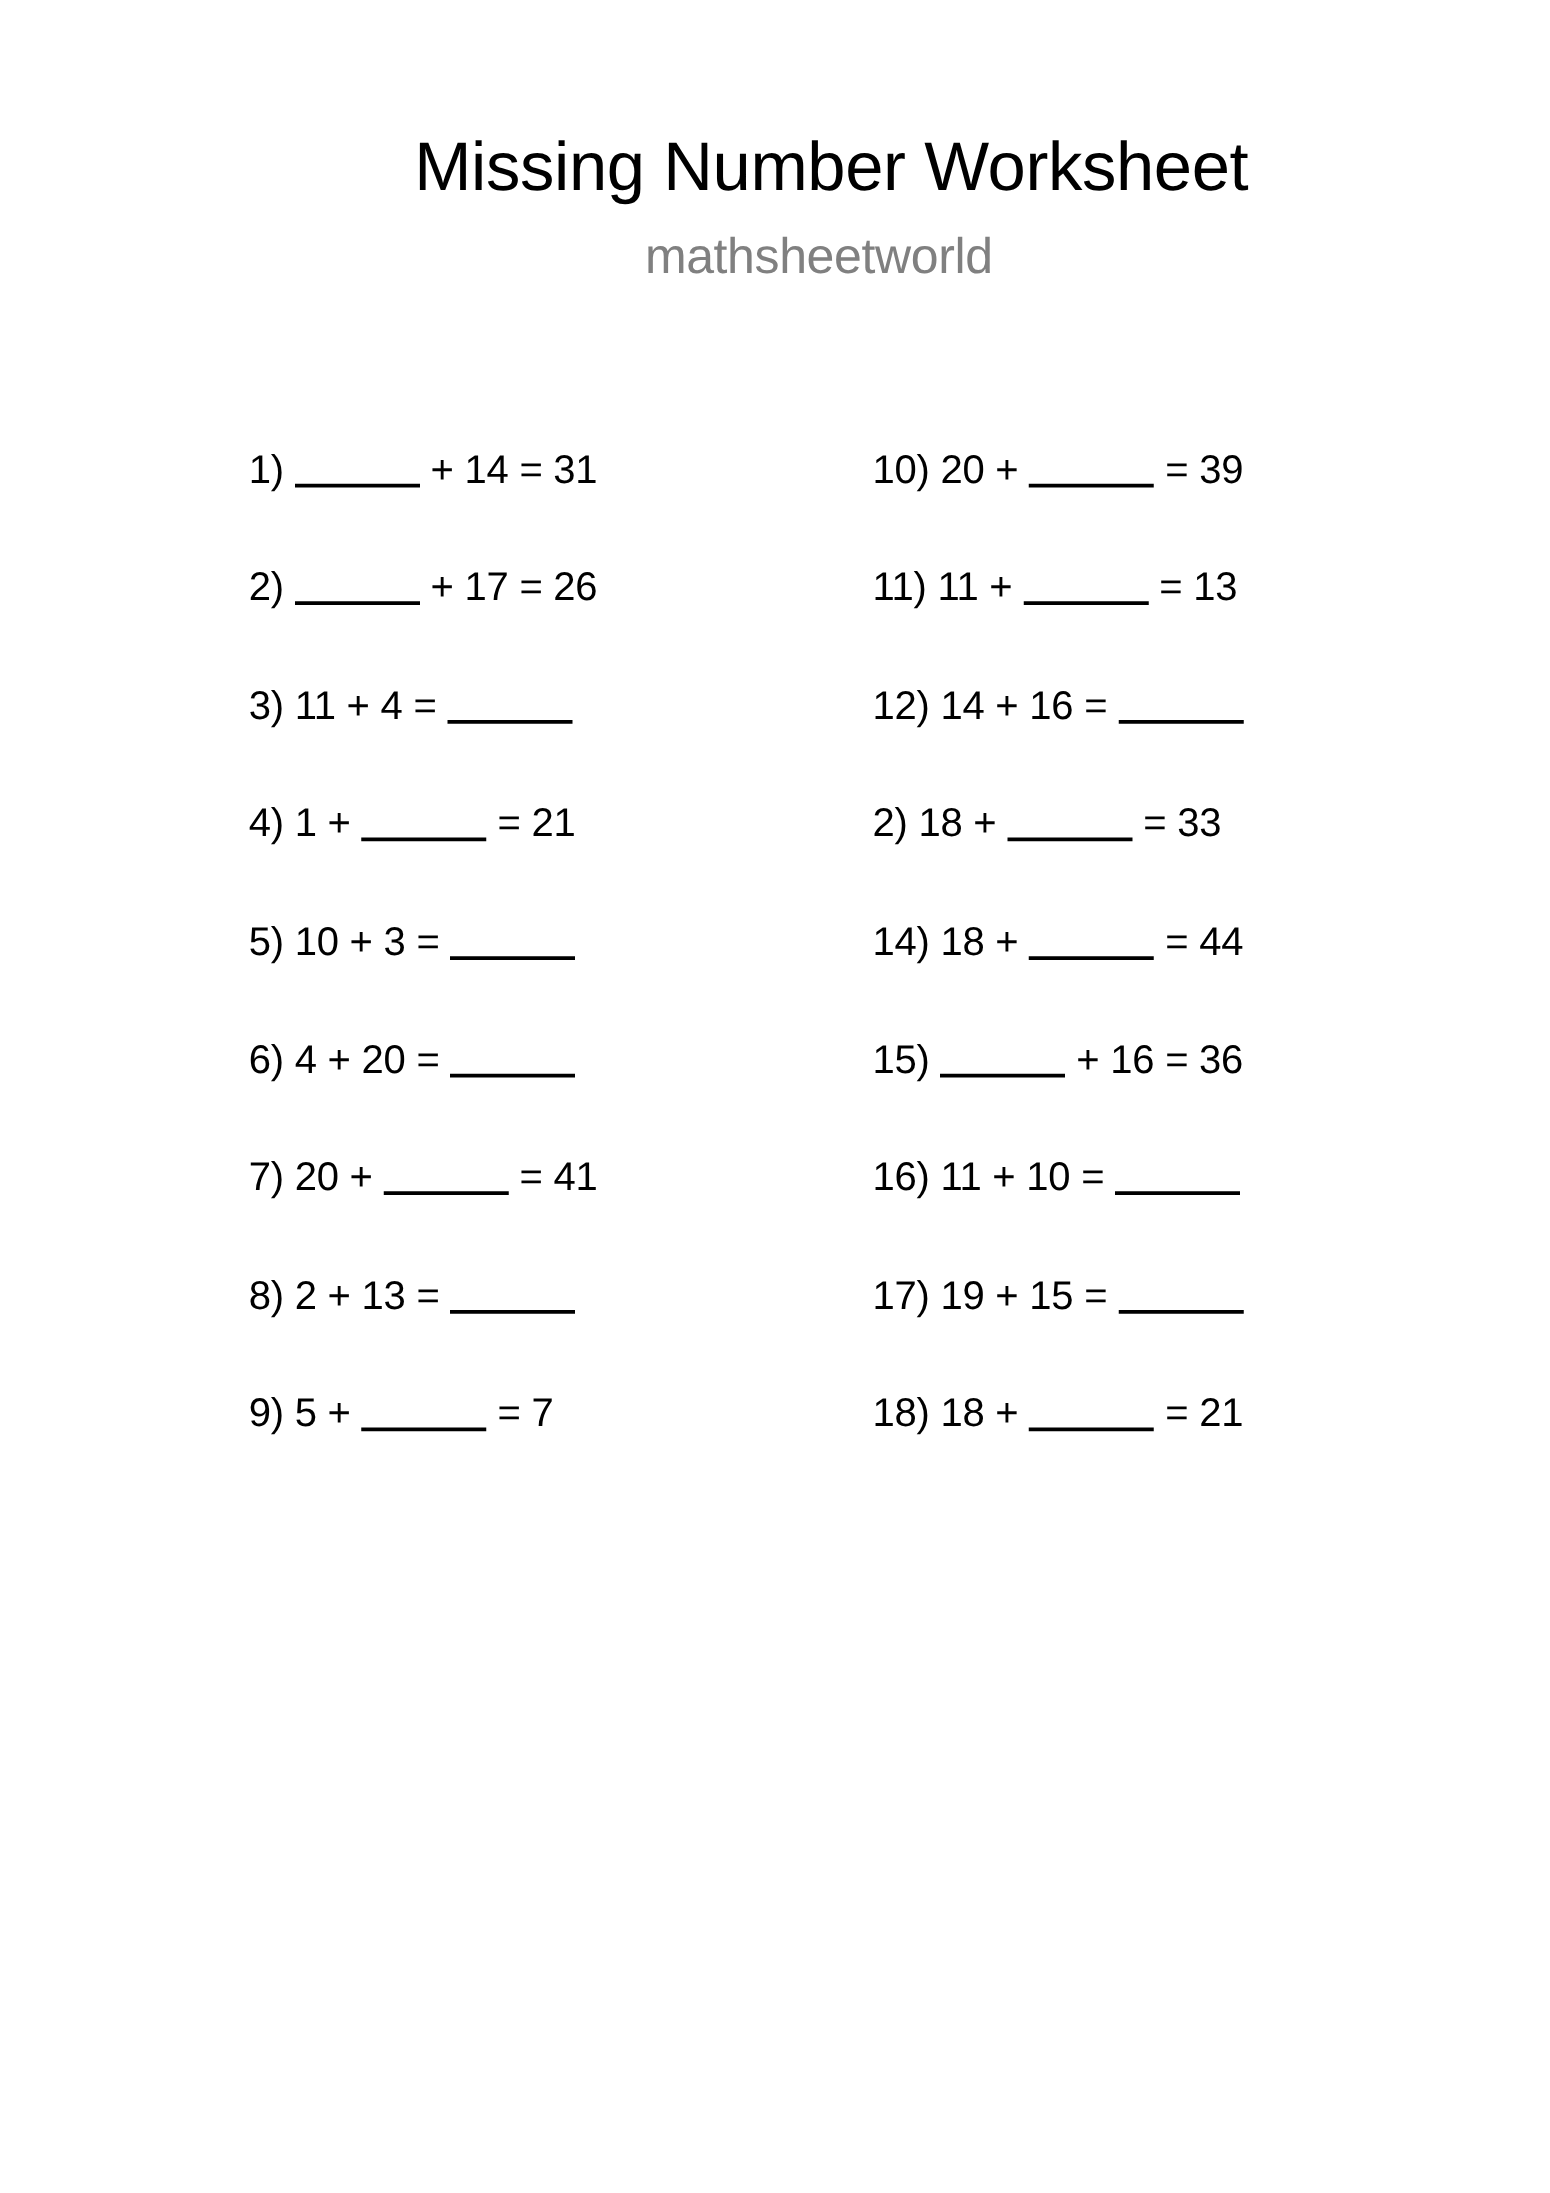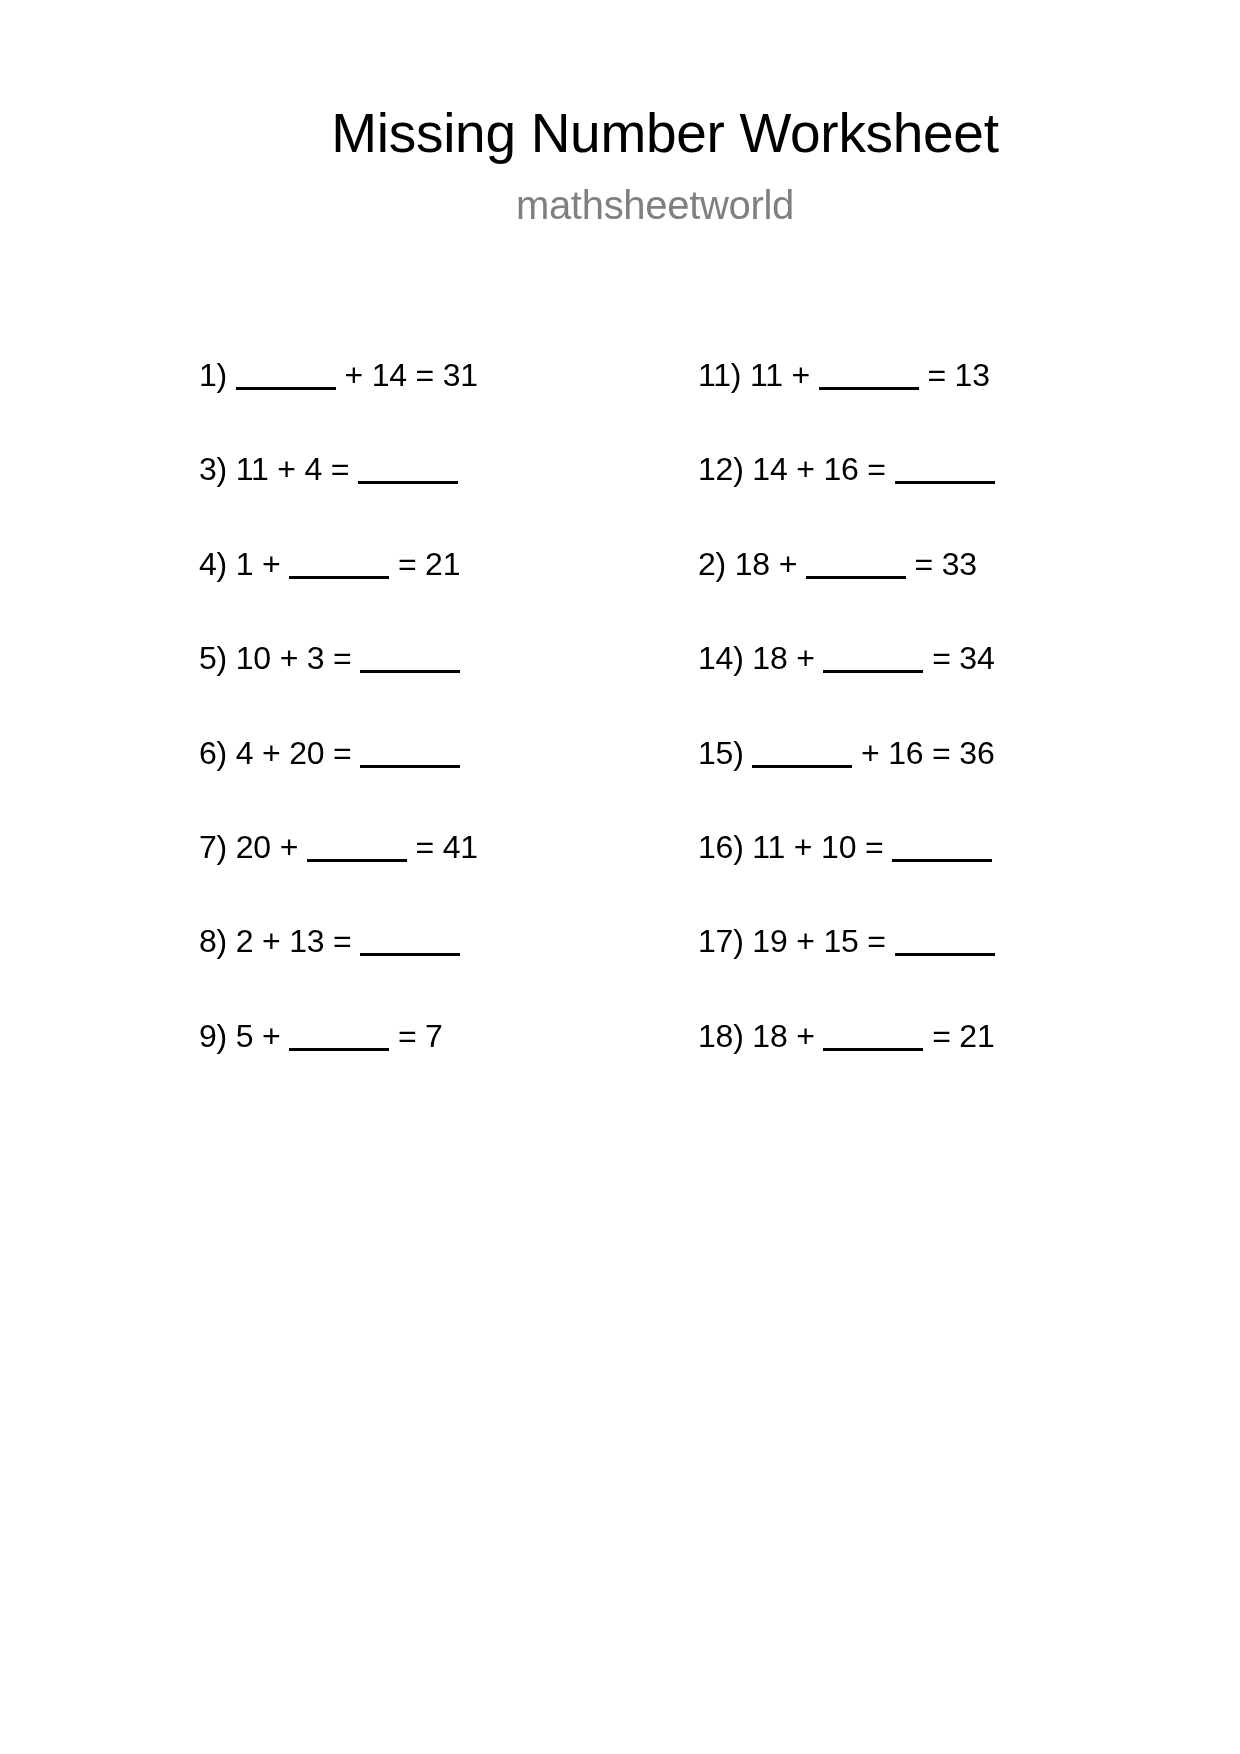--- a/index.html
+++ b/index.html
@@ -61,31 +61,33 @@
     }
   </style>
 </head>
 <body>
 
 <h1 class="title">Missing Number Worksheet</h1>
 <div class="subtitle">mathsheetworld</div>
 
 <div class="column col-left">
   <div class="problem"><span>1)</span> <span></span><span class="blank"></span><span> + 14 = 31</span></div>
+  <div class="problem"><span>2)</span> <span></span><span class="blank"></span><span> + 17 = 26</span></div>
   <div class="problem"><span>3)</span> <span>11 + 4 = </span><span class="blank"></span><span></span></div>
   <div class="problem"><span>4)</span> <span>1 + </span><span class="blank"></span><span> = 21</span></div>
   <div class="problem"><span>5)</span> <span>10 + 3 = </span><span class="blank"></span><span></span></div>
   <div class="problem"><span>6)</span> <span>4 + 20 = </span><span class="blank"></span><span></span></div>
   <div class="problem"><span>7)</span> <span>20 + </span><span class="blank"></span><span> = 41</span></div>
   <div class="problem"><span>8)</span> <span>2 + 13 = </span><span class="blank"></span><span></span></div>
   <div class="problem"><span>9)</span> <span>5 + </span><span class="blank"></span><span> = 7</span></div>
 </div>
 
 <div class="column col-right">
+  <div class="problem"><span>10)</span> <span>20 + </span><span class="blank"></span><span> = 39</span></div>
   <div class="problem"><span>11)</span> <span>11 + </span><span class="blank"></span><span> = 13</span></div>
   <div class="problem"><span>12)</span> <span>14 + 16 = </span><span class="blank"></span><span></span></div>
   <div class="problem"><span>2)</span> <span>18 + </span><span class="blank"></span><span> = 33</span></div>
-  <div class="problem"><span>14)</span> <span>18 + </span><span class="blank"></span><span> = 34</span></div>
+  <div class="problem"><span>14)</span> <span>18 + </span><span class="blank"></span><span> = 44</span></div>
   <div class="problem"><span>15)</span> <span></span><span class="blank"></span><span> + 16 = 36</span></div>
   <div class="problem"><span>16)</span> <span>11 + 10 = </span><span class="blank"></span><span></span></div>
   <div class="problem"><span>17)</span> <span>19 + 15 = </span><span class="blank"></span><span></span></div>
   <div class="problem"><span>18)</span> <span>18 + </span><span class="blank"></span><span> = 21</span></div>
 </div>
 
 </body></html>

